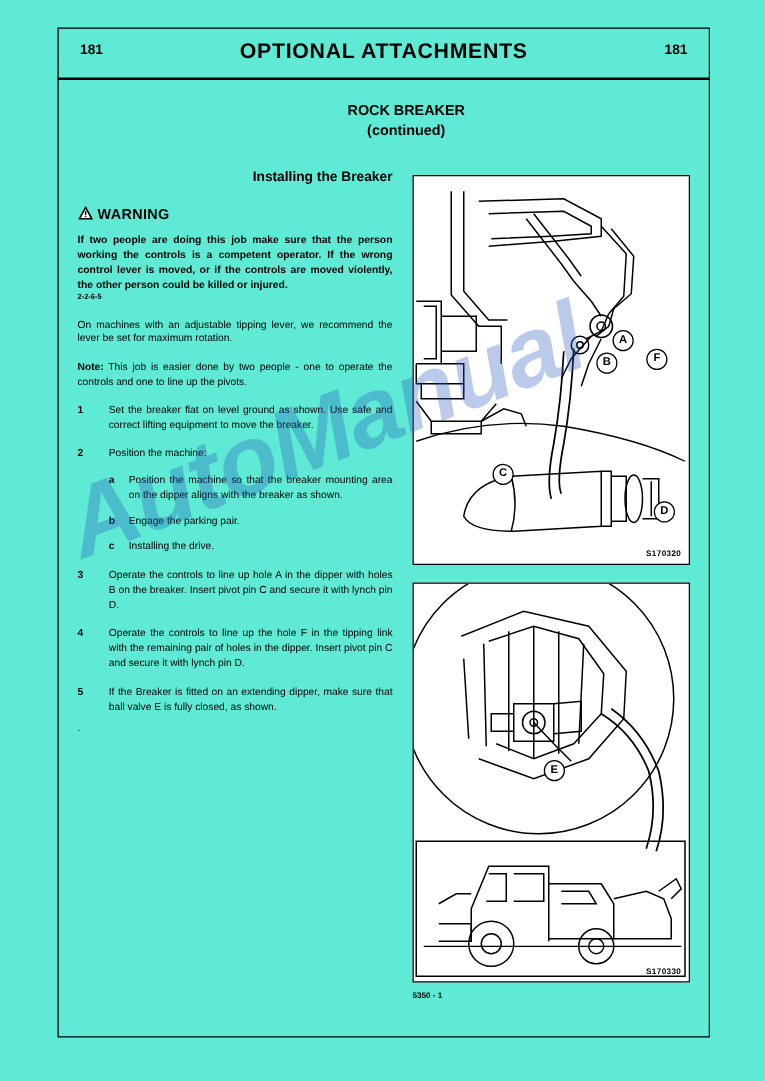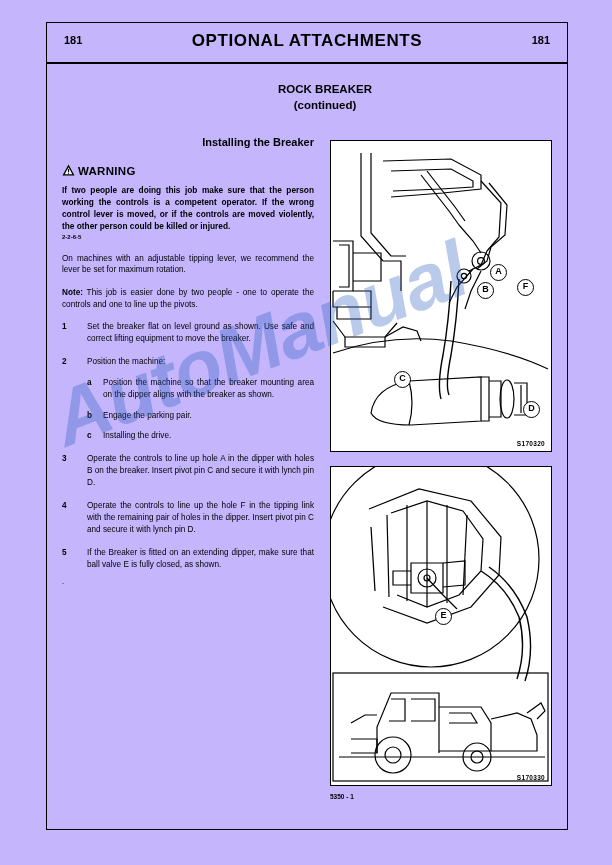--- a/index.html
+++ b/index.html
@@ -13,21 +13,21 @@
     font-family: "Liberation Sans", sans-serif;
     color: #000;
     position: relative;
     overflow: hidden;
   }
   .page {
     position: absolute;
     left: 0; top: 0;
     width: 612px;
     height: 865px;
-    background: #c4b5fd;
+    background: #5eead4;
   }
   
   .page-frame {
     position: absolute;
     left: 46px;
     top: 22px;
     width: 522px;
     height: 808px;
     border: 1.5px solid #000;
     box-sizing: border-box;

